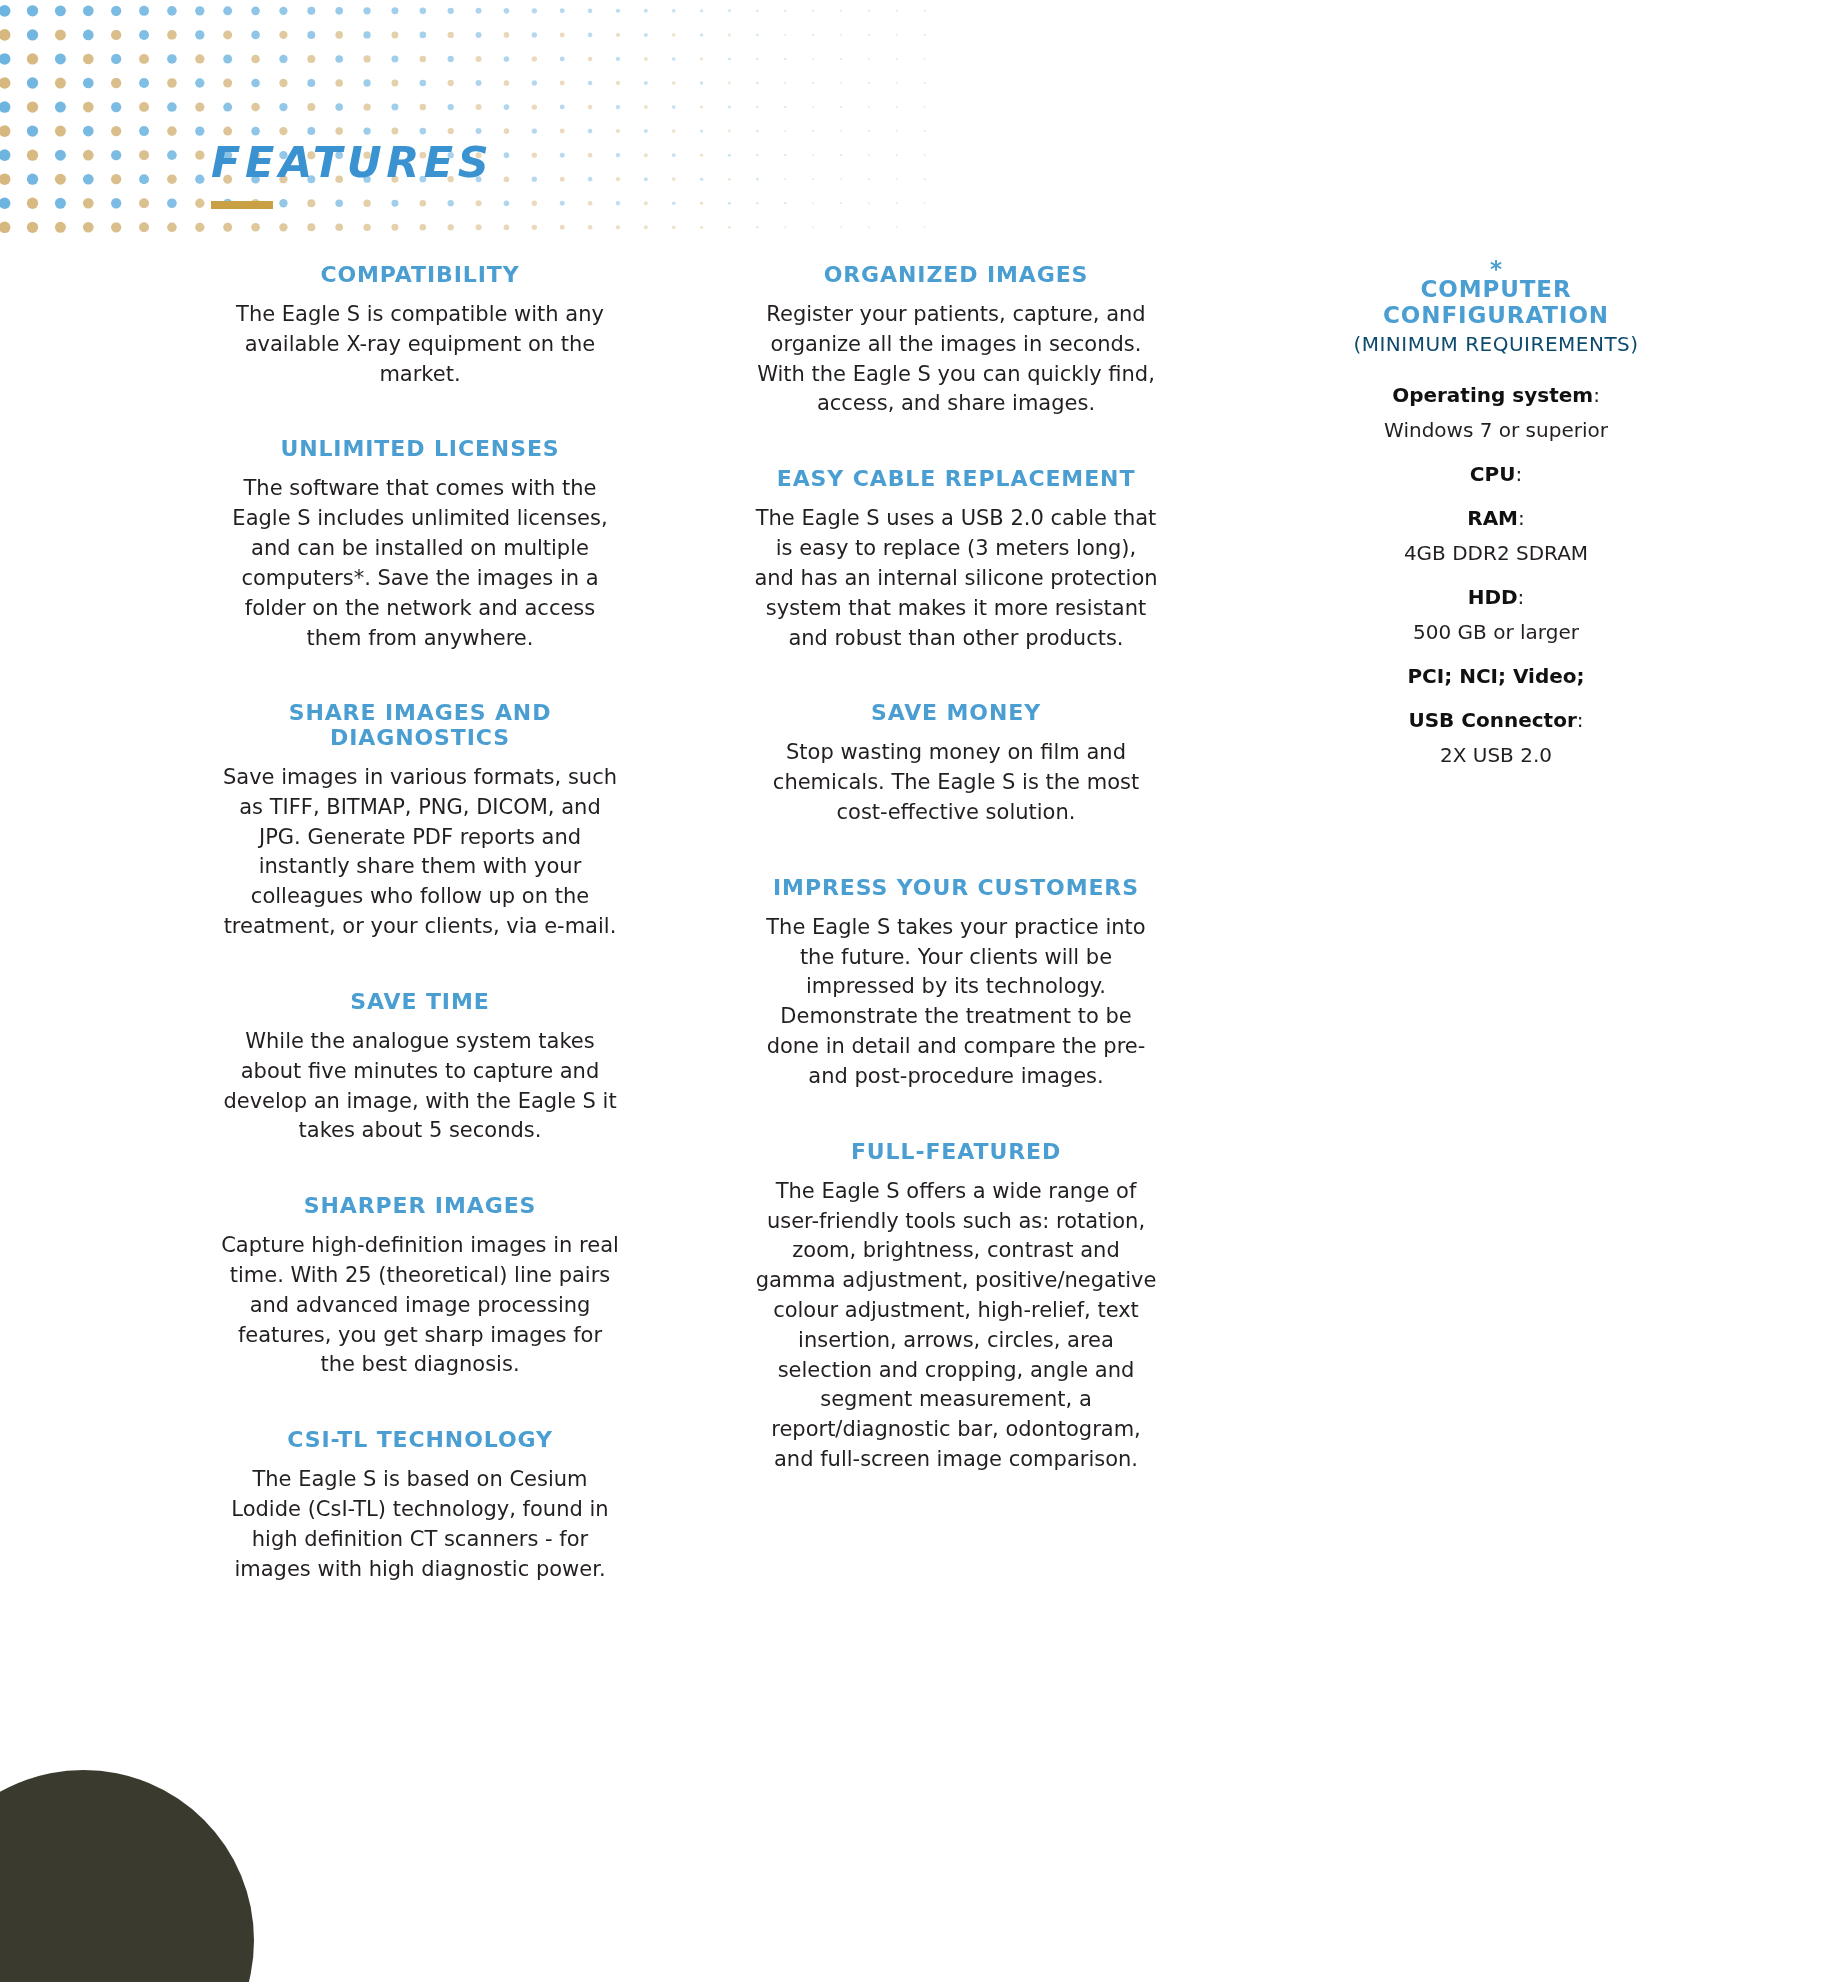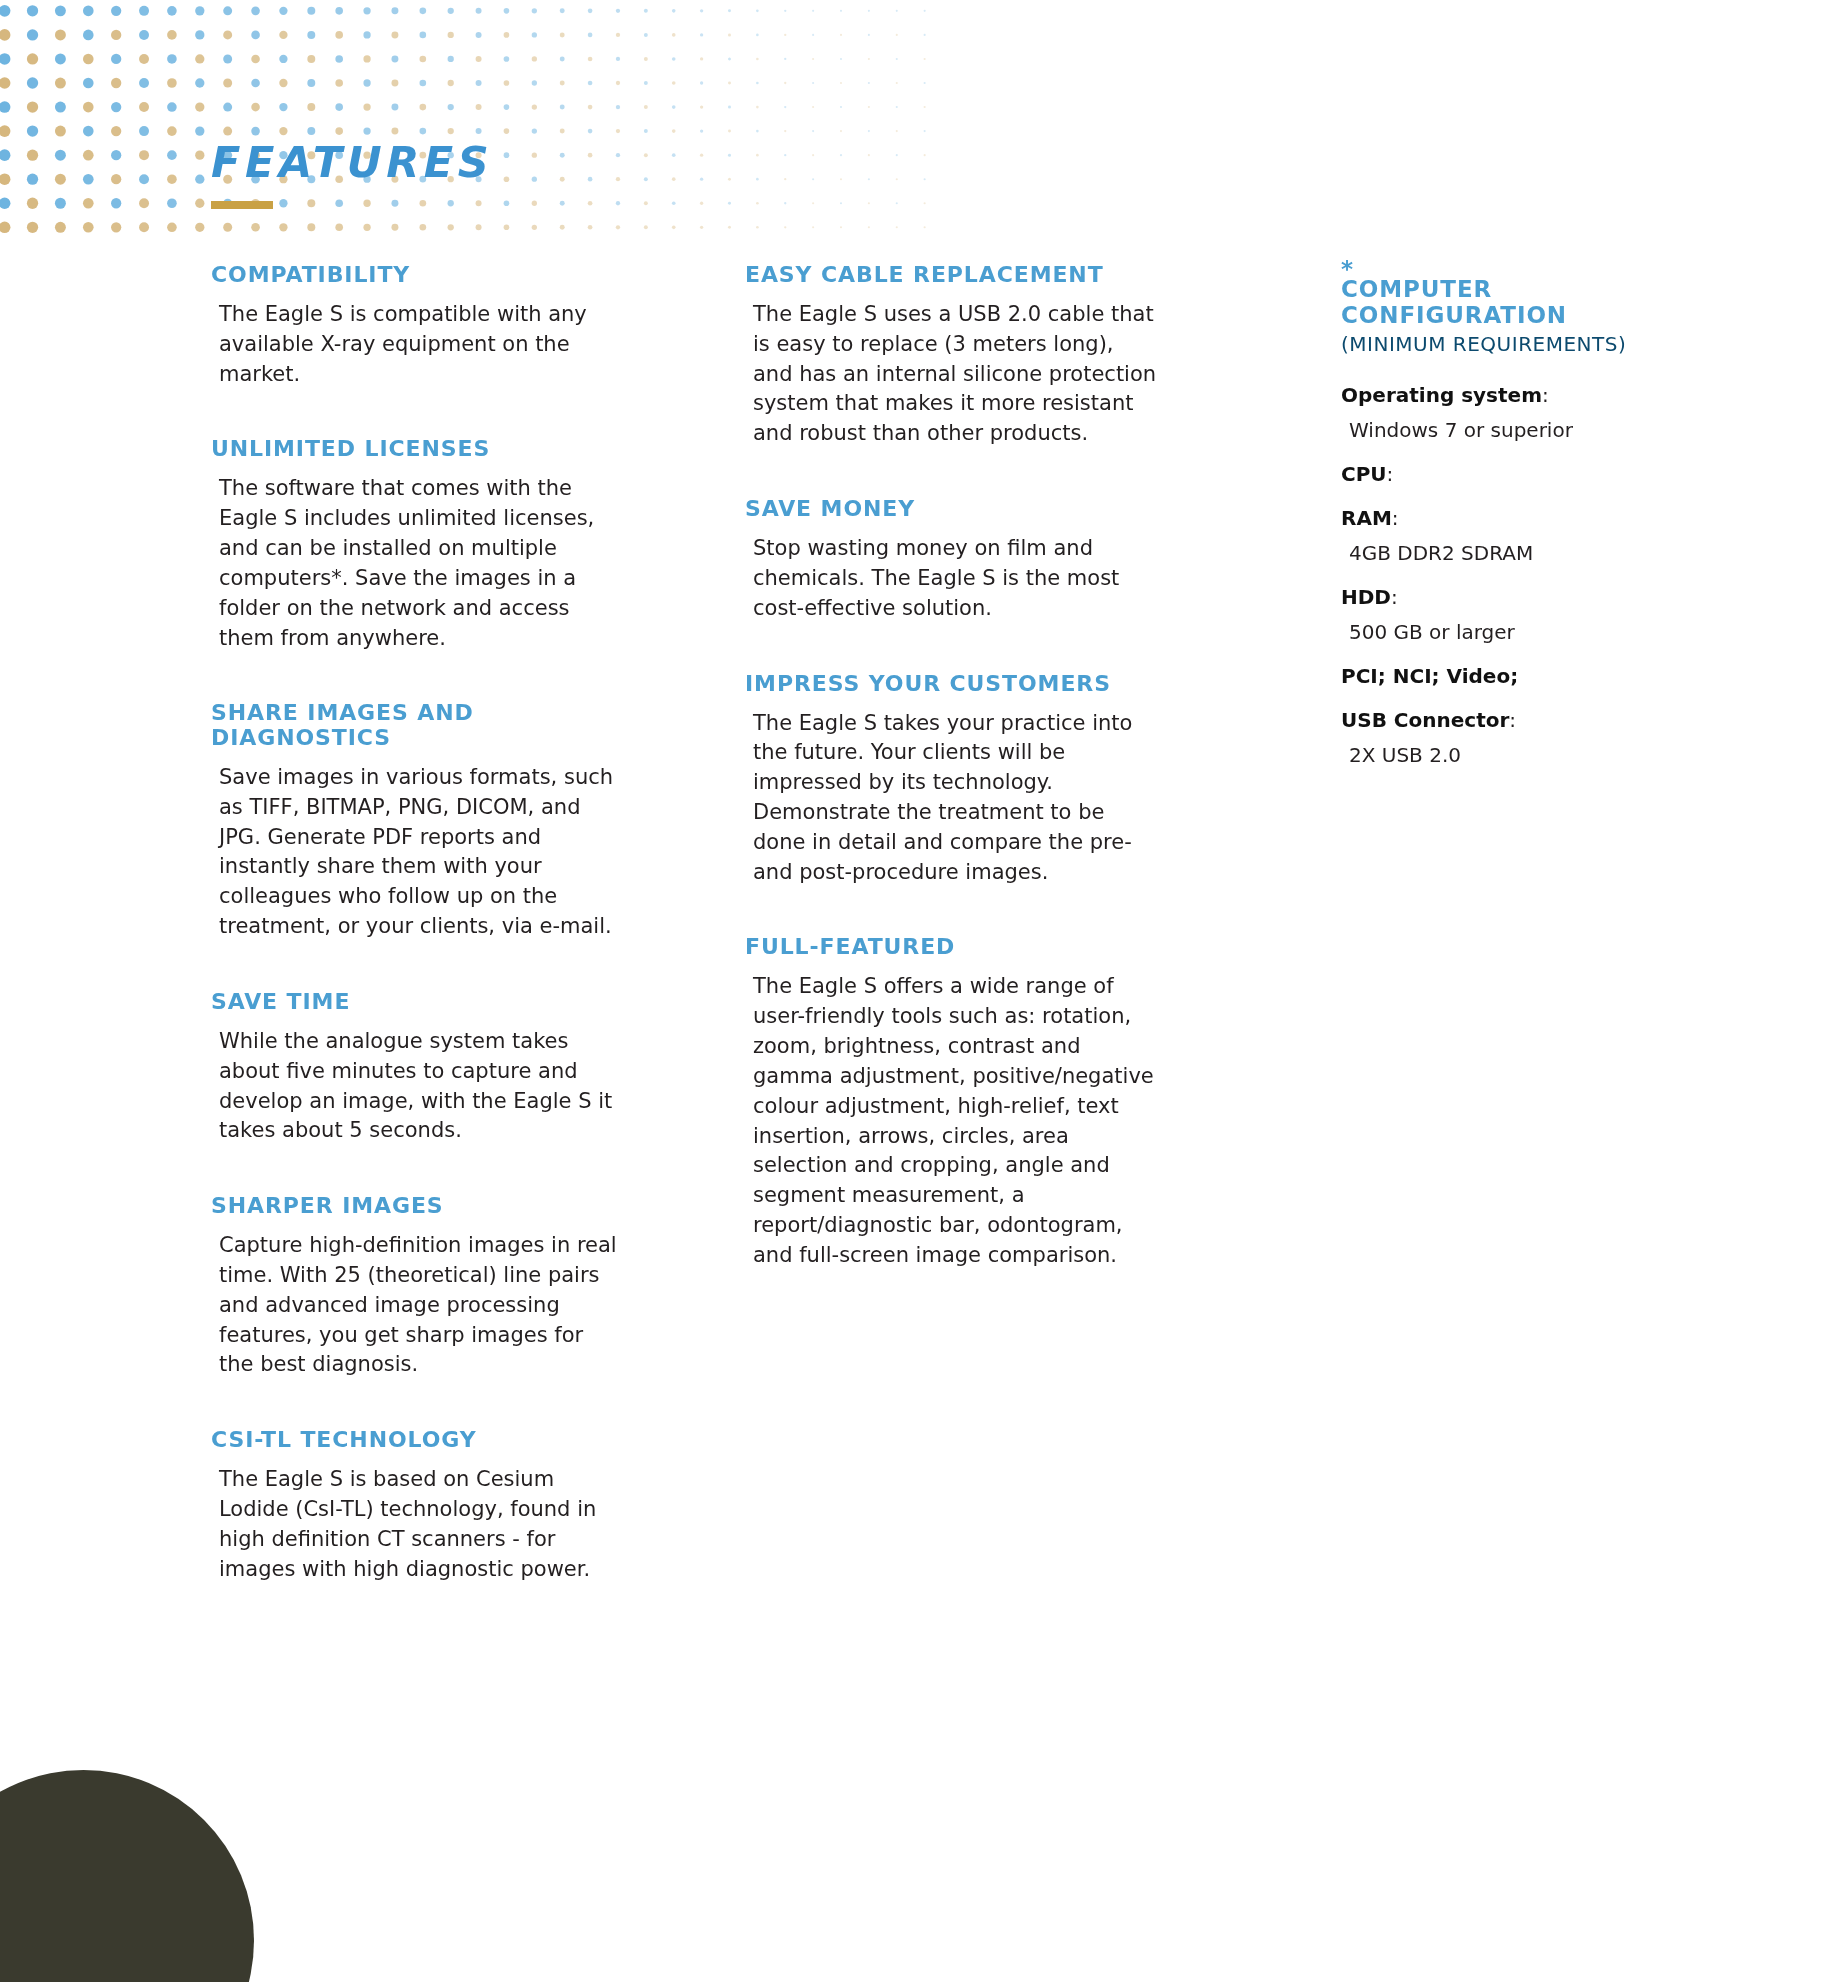--- a/index.html
+++ b/index.html
@@ -65,20 +65,21 @@
   #columns {
     position: absolute;
     left: 0;
     top: 263px;
     width: 1842px;
     display: block;
   }
   .col {
     position: absolute;
     top: 0;
+    text-align: center;
   }
   #col-1 { left: 211px;  width: 418px; }
   #col-2 { left: 745px;  width: 422px; }
   #col-3 { left: 1341px; width: 310px; }
 
   .feature { margin-bottom: 48px; }
   .feature:last-child { margin-bottom: 0; }
 
   .feature-title {
     color: #4a9ed1;
@@ -521,20 +522,24 @@
         <h2 class="feature-title">SHARPER IMAGES</h2>
         <p class="feature-body">Capture high-definition images in real time. With 25 (theoretical) line pairs and advanced image processing features, you get sharp images for the best diagnosis.</p>
       </div>
       <div class="feature">
         <h2 class="feature-title">CSI-TL TECHNOLOGY</h2>
         <p class="feature-body">The Eagle S is based on Cesium Lodide (CsI-TL) technology, found in high definition CT scanners - for images with high diagnostic power.</p>
       </div>
     </div>
   <div class="col" id="col-2">
       <div class="feature">
+        <h2 class="feature-title">ORGANIZED IMAGES</h2>
+        <p class="feature-body">Register your patients, capture, and organize all the images in seconds. With the Eagle S you can quickly find, access, and share images.</p>
+      </div>
+      <div class="feature">
         <h2 class="feature-title">EASY CABLE REPLACEMENT</h2>
         <p class="feature-body">The Eagle S uses a USB 2.0 cable that is easy to replace (3 meters long), and has an internal silicone protection system that makes it more resistant and robust than other products.</p>
       </div>
       <div class="feature">
         <h2 class="feature-title">SAVE MONEY</h2>
         <p class="feature-body">Stop wasting money on film and chemicals. The Eagle S is the most cost-effective solution.</p>
       </div>
       <div class="feature">
         <h2 class="feature-title">IMPRESS YOUR CUSTOMERS</h2>
         <p class="feature-body">The Eagle S takes your practice into the future. Your clients will be impressed by its technology. Demonstrate the treatment to be done in detail and compare the pre- and post-procedure images.</p>

